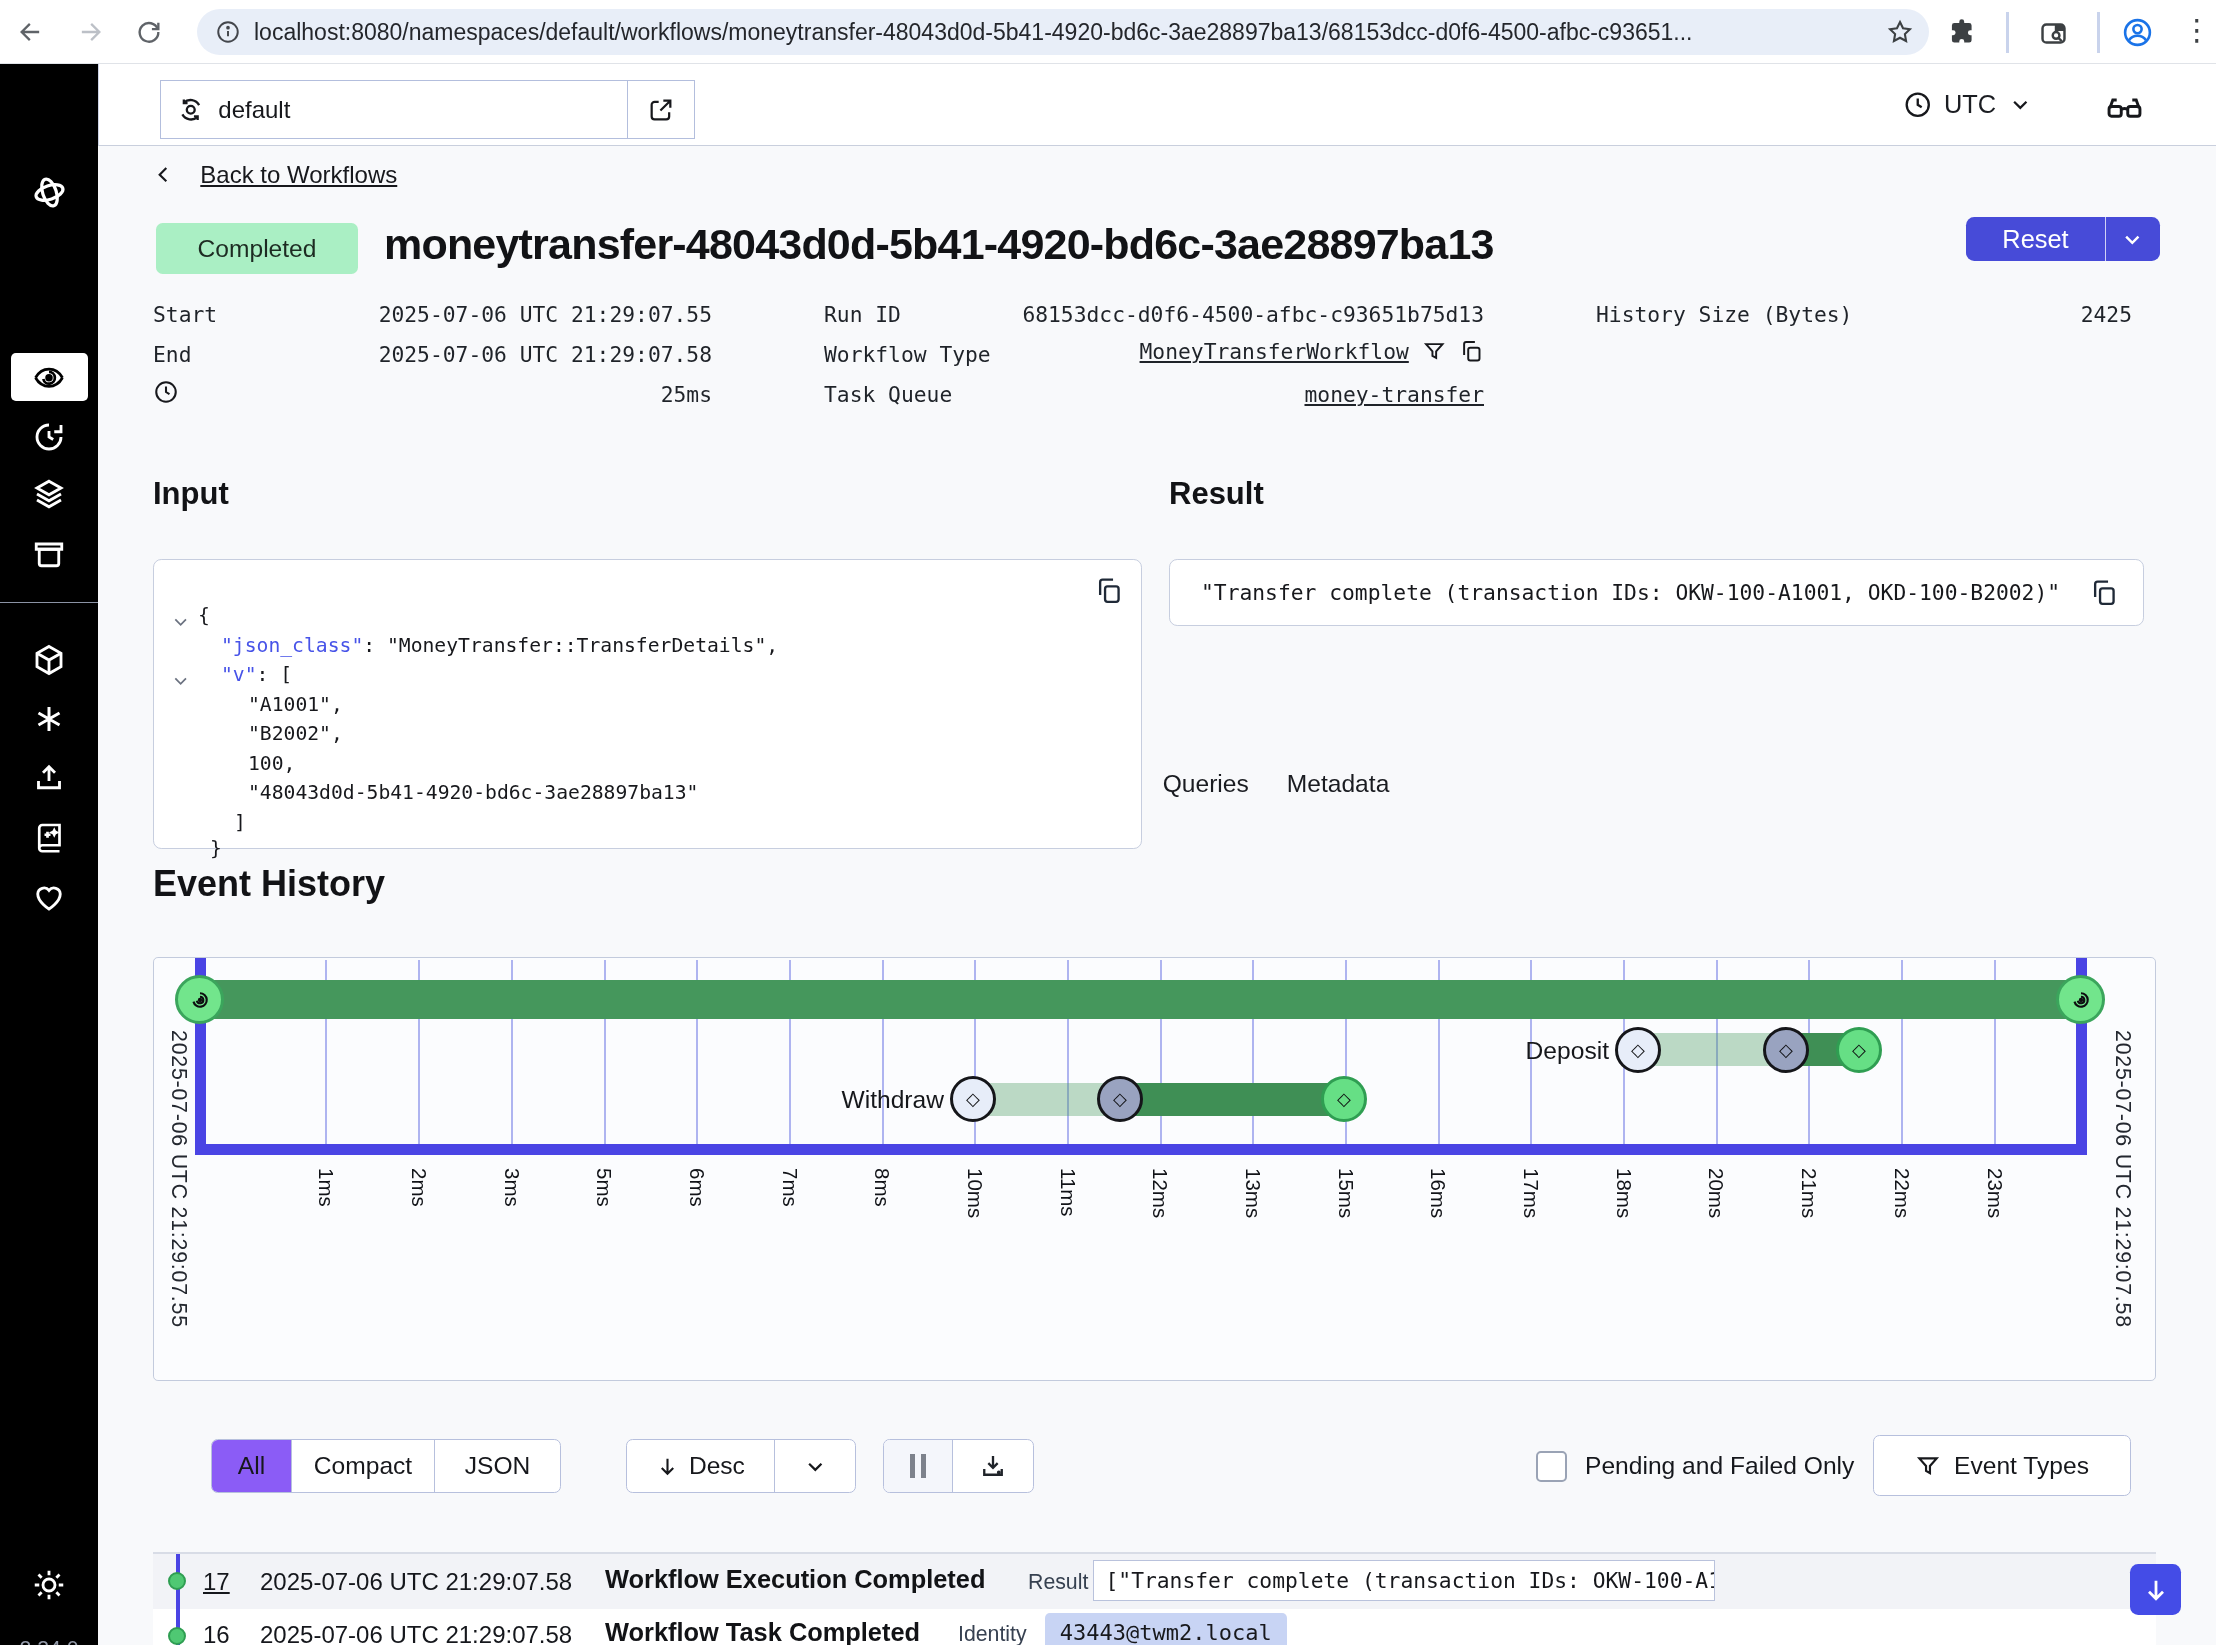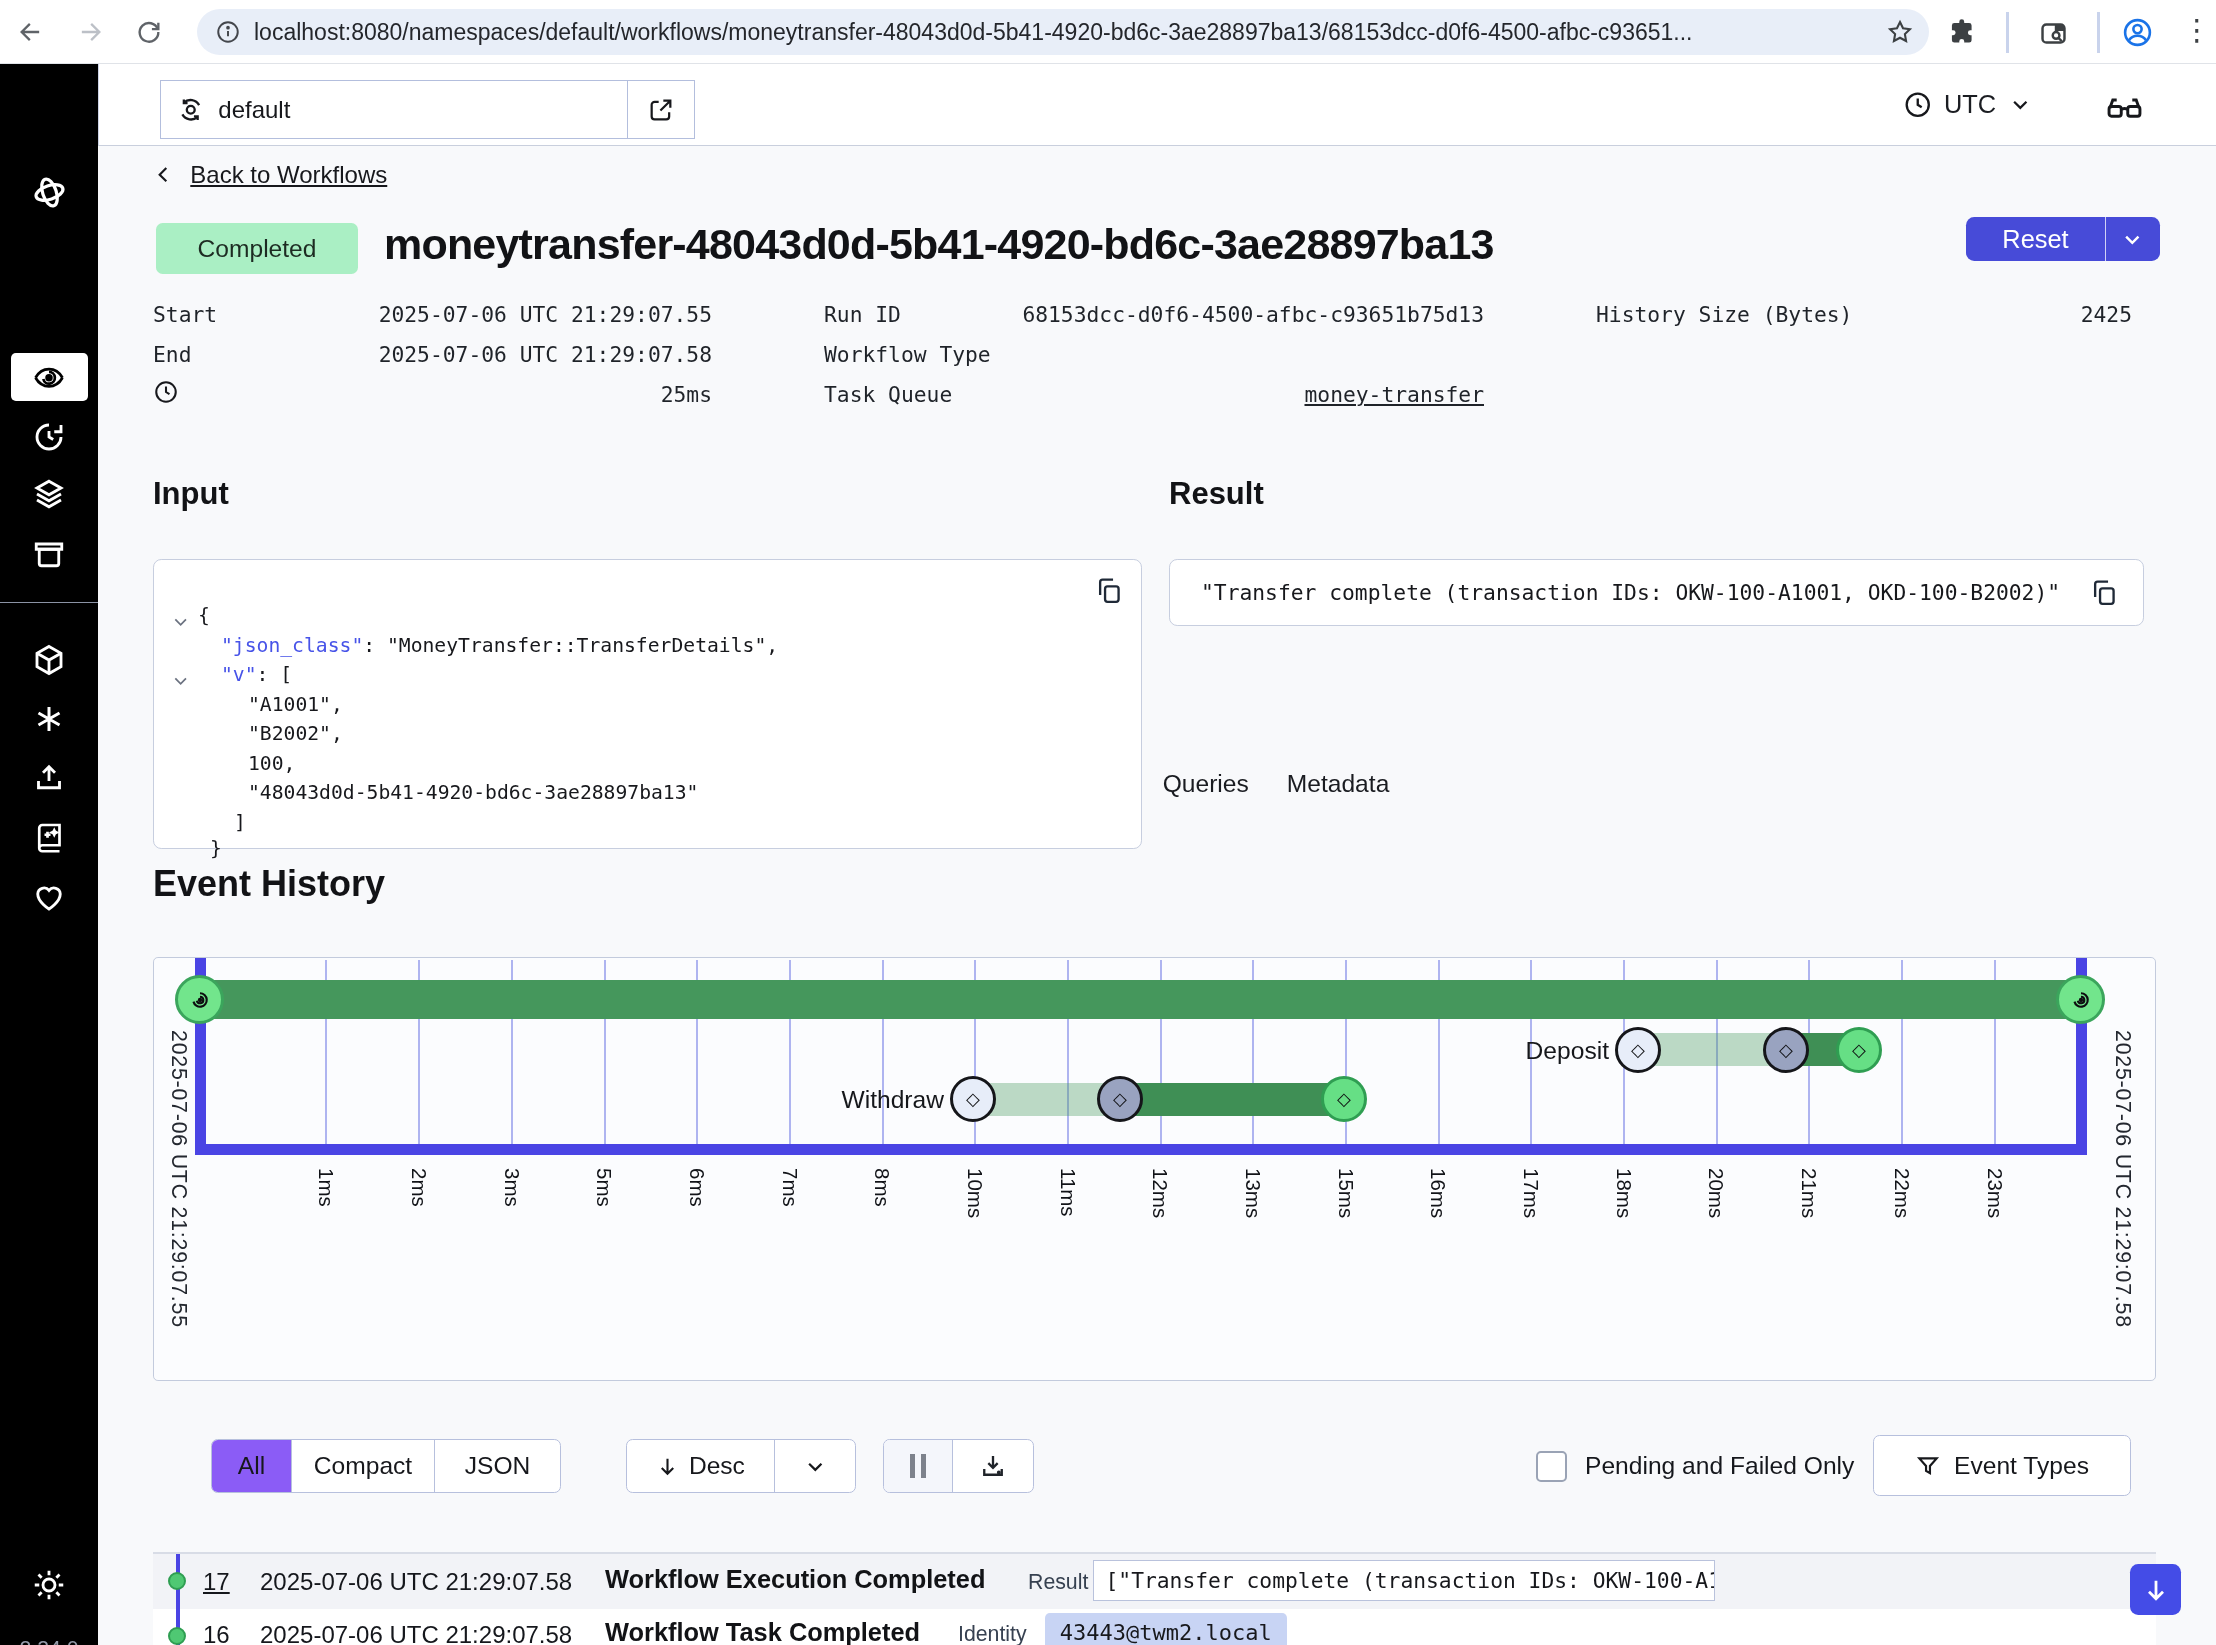--- a/index.html
+++ b/index.html
@@ -25,21 +25,21 @@
 
   
   .appbar { left:98px; top:64px; width:2118px; height:82px; background:#fff; border-bottom:1.6px solid #c9cfdd; border-left:1.6px solid #ccd3e6; }
   .nsbox { left:160px; top:80px; width:468px; height:59px; background:#fff; border:1.6px solid #b3bedd; display:flex; align-items:center; padding-left:14.8px; gap:13px; font-size:24px; }
   .nsext { left:628px; top:80px; width:67px; height:59px; background:#fff; border:1.6px solid #b3bedd; border-left:none; display:flex; align-items:center; justify-content:center; }
   .utcgrp { left:1903px; top:90px; display:flex; align-items:center; gap:11.5px; font-size:25.4px; color:#1b1d22; }
 
   
   .content { left:100px; top:146px; width:2116px; height:1499px; background:#f8f9fb; }
 
-  .backlink { left:153px; top:161px; display:flex; align-items:center; gap:16px; font-size:24px; color:#17181c; }
+  .backlink { left:153px; top:161px; display:flex; align-items:center; gap:26px; font-size:24px; color:#17181c; }
   .badge-completed { left:156px; top:223px; width:202px; height:51px; border-radius:6.6px; display:flex; align-items:center; justify-content:center; font-size:24.6px; color:#1d2b22; }
   .wftitle { left:384px; top:220px; font-size:43px; font-weight:600; letter-spacing:-0.8px; color:#121316; white-space:nowrap; }
   .resetbtn { left:1966px; top:217px; width:194px; height:44px; border-radius:8.2px; display:flex; color:#fff; overflow:hidden; }
   .resetmain { width:139px; display:flex; align-items:center; justify-content:center; font-size:25.4px; }
   .resetchev { width:54px; border-left:1.6px solid rgba(255,255,255,.75); display:flex; align-items:center; justify-content:center; }
 
   .dl { font-size:21.3px; color:#1f2329; white-space:nowrap; }
   .dv { font-size:21.3px; color:#1f2329; white-space:nowrap; text-align:right; }
 
   .tabsrow { left:153px; top:766px; display:flex; align-items:center; gap:38px; }
@@ -284,20 +284,30 @@
     <svg width="26" height="26" viewBox="0 0 24 24" fill="none" stroke="#17181c" stroke-width="1.9">
         <circle cx="12" cy="12" r="9"></circle>
         <path d="M12 7v5l3.2 2"></path>
       </svg>
   </div>
   <div class="ab dv mono" style="left:153px; top:382px; width:559px;">25ms</div>
 
   <div class="ab dl mono" style="left:824px; top:302px;">Run ID</div>
   <div class="ab dv mono" style="left:824px; top:302px; width:660px;">68153dcc-d0f6-4500-afbc-c93651b75d13</div>
   <div class="ab dl mono" style="left:824px; top:342px;">Workflow Type</div>
+  <div class="ab" style="left:824px; top:339px; width:660px; display:flex; justify-content:flex-end; align-items:center; gap:13px;">
+    <span class="dl mono und">MoneyTransferWorkflow</span>
+    <svg width="24.6" height="24.6" viewBox="0 0 24 24" fill="none" stroke="#17181c" stroke-width="1.9">
+        <path d="M4 5h16l-6.2 7v6.5l-3.6-2V12z"></path>
+      </svg>
+    <svg width="24.6" height="24.6" viewBox="0 0 24 24" fill="none" stroke="#17181c" stroke-width="1.9">
+        <rect x="9" y="8.5" width="11" height="12.5" rx="2"></rect>
+        <path d="M5 15.5V5a2 2 0 0 1 2-2h8.5"></path>
+      </svg>
+  </div>
   <div class="ab dl mono" style="left:824px; top:382px;">Task Queue</div>
   <div class="ab dv mono und" style="left:824px; top:382px; width:660px;">money-transfer</div>
 
   <div class="ab dl mono" style="left:1596px; top:302px;">History Size (Bytes)</div>
   <div class="ab dv mono" style="left:1576px; top:302px; width:556px;">2425</div>
 
   <div class="ab tabsrow">
     <div class="tab active">
         <span>History</span>
         <span class="cnt">17</span>

